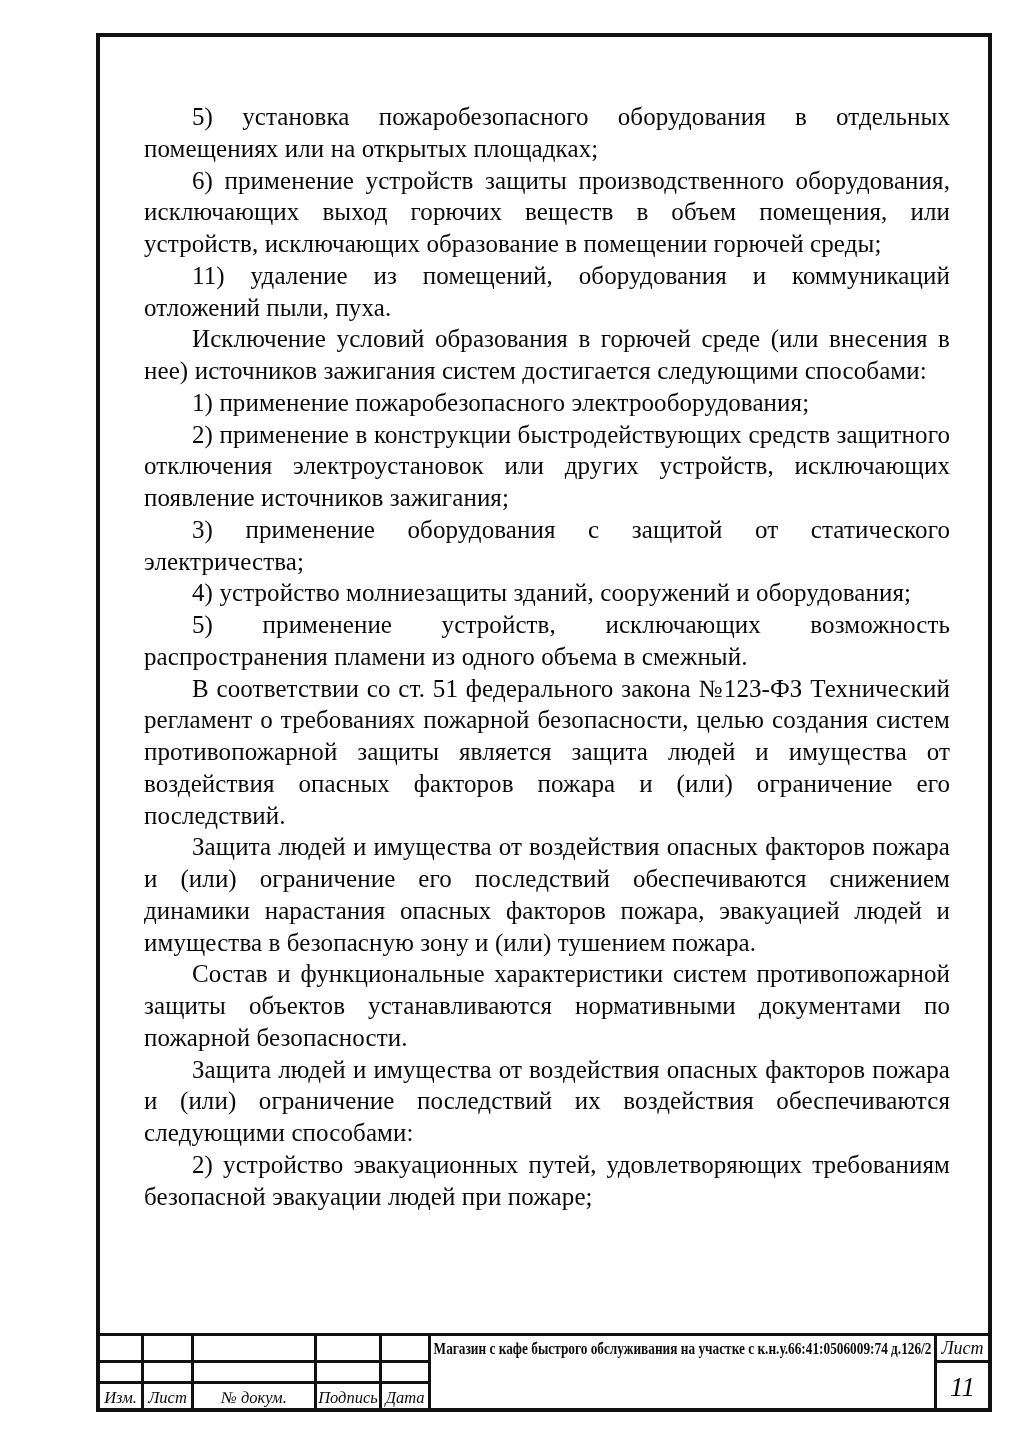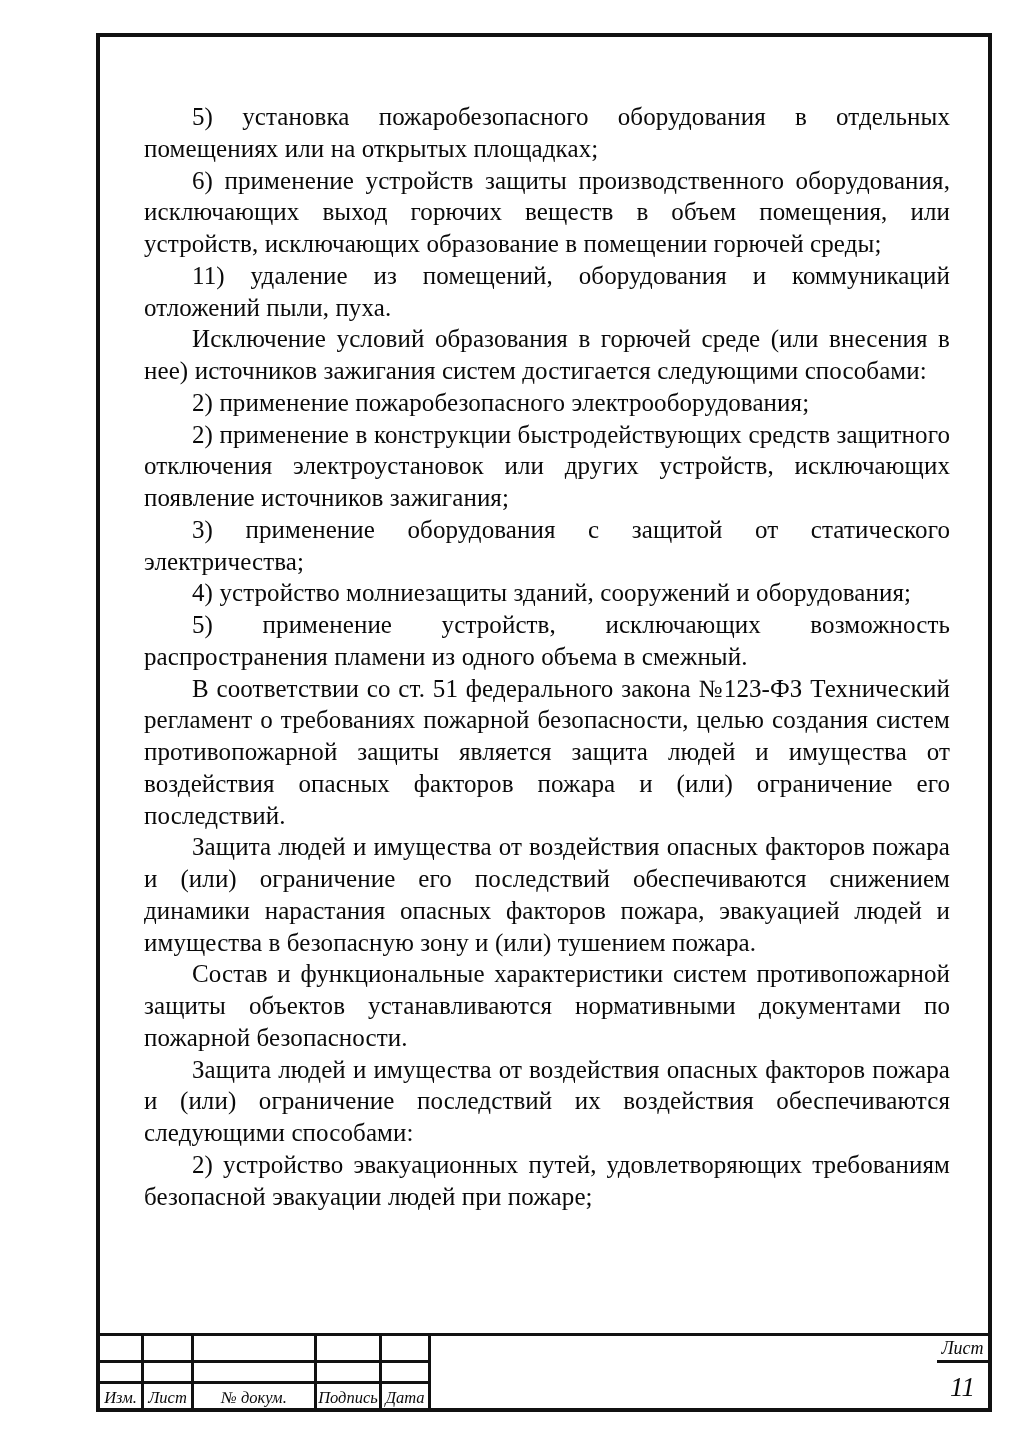--- a/index.html
+++ b/index.html
@@ -111,21 +111,21 @@
 <body>
 
 <div class="page">
   <div class="frame">
 
     <div class="text-area">
       <p class="para">5) установка пожаробезопасного оборудования в отдельных помещениях или на открытых площадках;</p>
       <p class="para">6) применение устройств защиты производственного оборудования, исключающих выход горючих веществ в объем помещения, или устройств, исключающих образование в помещении горючей среды;</p>
       <p class="para">11) удаление из помещений, оборудования и коммуникаций отложений пыли, пуха.</p>
       <p class="para">Исключение условий образования в горючей среде (или внесения в нее) источников зажигания систем достигается следующими способами:</p>
-      <p class="para">2) применение пожаробезопасного электрооборудования;</p>
+      <p class="para">1) применение пожаробезопасного электрооборудования;</p>
       <p class="para">2) применение в конструкции быстродействующих средств защитного отключения электроустановок или других устройств, исключающих появление источников зажигания;</p>
       <p class="para">3) применение оборудования с защитой от статического электричества;</p>
       <p class="para">4) устройство молниезащиты зданий, сооружений и оборудования;</p>
       <p class="para">5) применение устройств, исключающих возможность распространения пламени из одного объема в смежный.</p>
       <p class="para">В соответствии со ст. 51 федерального закона №123-ФЗ Технический регламент о требованиях пожарной безопасности, целью создания систем противопожарной защиты является защита людей и имущества от воздействия опасных факторов пожара и (или) ограничение его последствий.</p>
       <p class="para">Защита людей и имущества от воздействия опасных факторов пожара и (или) ограничение его последствий обеспечиваются снижением динамики нарастания опасных факторов пожара, эвакуацией людей и имущества в безопасную зону и (или) тушением пожара.</p>
       <p class="para">Состав и функциональные характеристики систем противопожарной защиты объектов устанавливаются нормативными документами по пожарной безопасности.</p>
       <p class="para">Защита людей и имущества от воздействия опасных факторов пожара и (или) ограничение последствий их воздействия обеспечиваются следующими способами:</p>
       <p class="para">2) устройство эвакуационных путей, удовлетворяющих требованиям безопасной эвакуации людей при пожаре;</p>
     </div>
@@ -143,19 +143,22 @@
       <div class="cell" style="grid-column:3;grid-row:2"></div>
       <div class="cell" style="grid-column:4;grid-row:2"></div>
       <div class="cell" style="grid-column:5;grid-row:2"></div>
 
       <div class="cell no-b label-cell" style="grid-column:1;grid-row:3">Изм.</div>
       <div class="cell no-b label-cell" style="grid-column:2;grid-row:3">Лист</div>
       <div class="cell no-b label-cell" style="grid-column:3;grid-row:3">№ докум.</div>
       <div class="cell no-b label-cell" style="grid-column:4;grid-row:3">Подпись</div>
       <div class="cell no-b label-cell" style="grid-column:5;grid-row:3">Дата</div>
 
+      <div class="cell no-b title-cell">
+        <span class="title-text">Магазин с кафе быстрого обслуживания на участке с к.н.у.66:41:0506009:74 д.126/2</span>
+      </div>
 
       <div class="cell no-r sheet-label-cell">Лист</div>
       <div class="cell no-r no-b sheet-number-cell">11</div>
     </div>
 
   </div>
 </div>
 
 </body></html>

